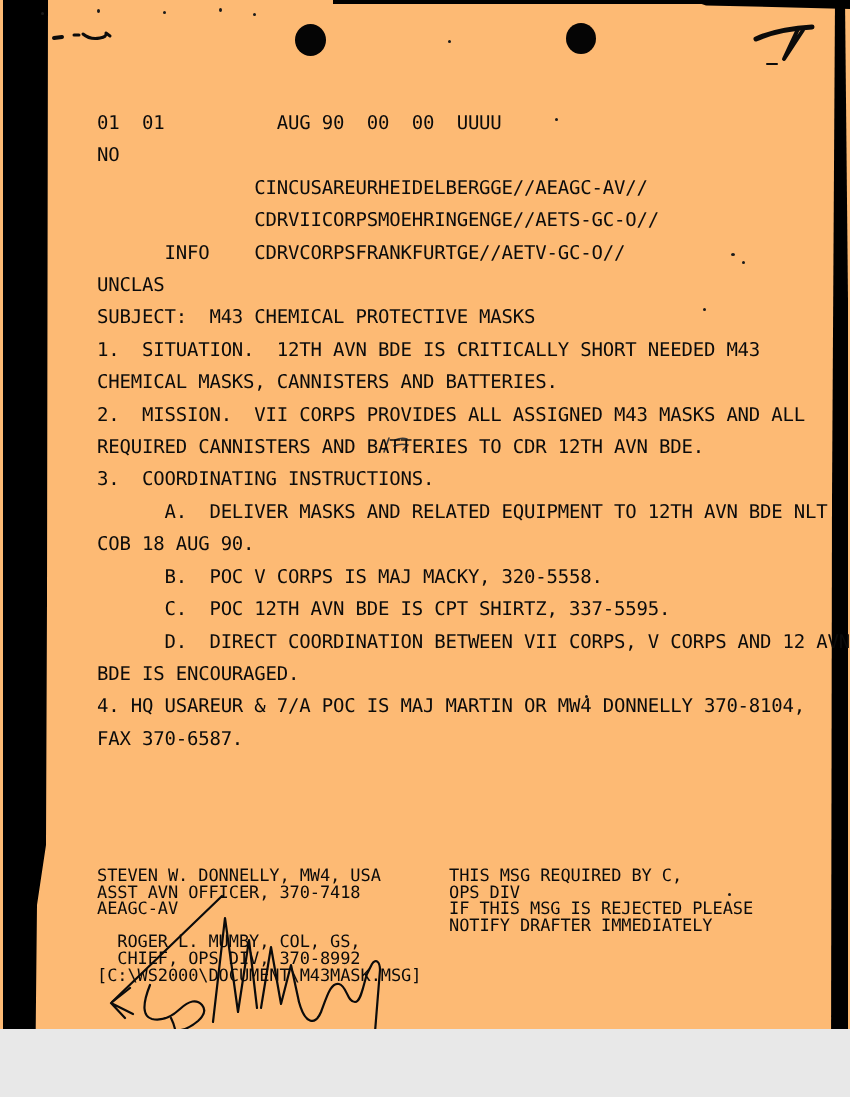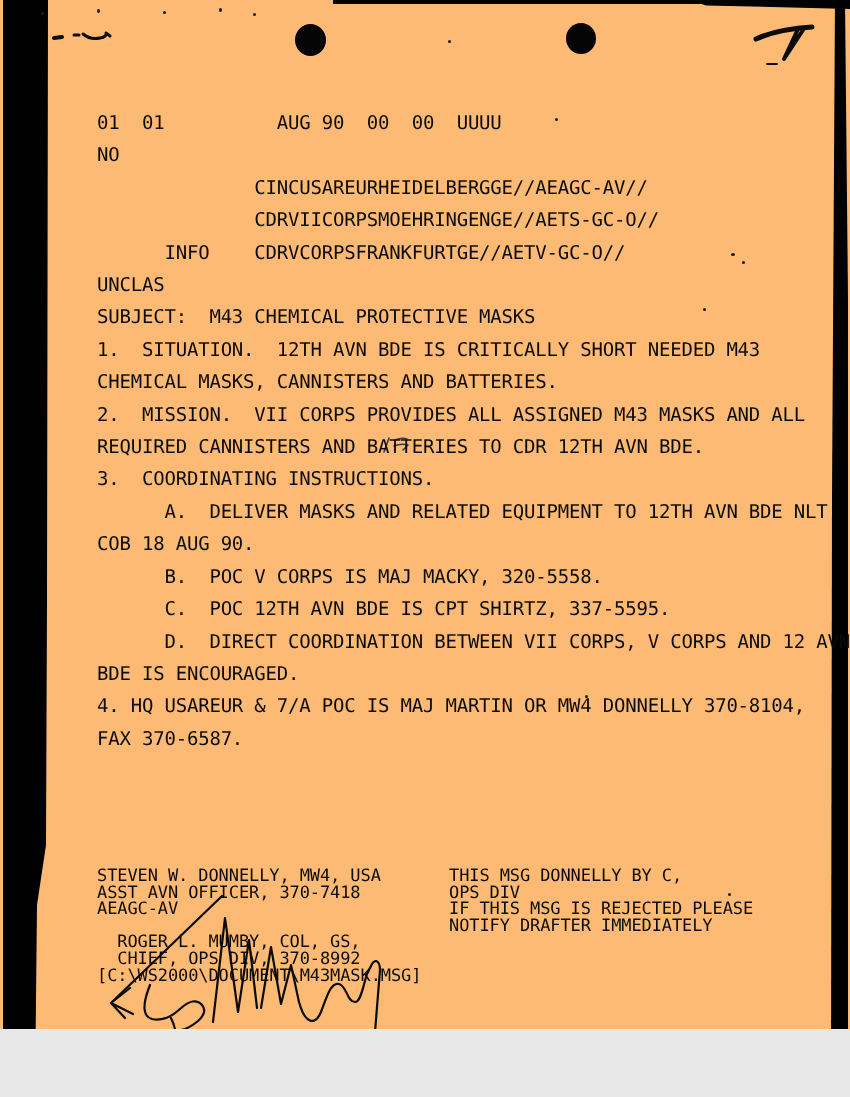--- a/index.html
+++ b/index.html
@@ -119,21 +119,21 @@
 FAX 370-6587.</pre>
 
   <pre class="typed footer-text footer-left">STEVEN W. DONNELLY, MW4, USA
 ASST AVN OFFICER, 370-7418
 AEAGC-AV
 
   ROGER L. MUMBY, COL, GS,
   CHIEF, OPS DIV, 370-8992
 [C:\WS2000\DOCUMENT\M43MASK.MSG]</pre>
 
-  <pre class="typed footer-text footer-right">THIS MSG DONNELLY BY C,
+  <pre class="typed footer-text footer-right">THIS MSG REQUIRED BY C,
 OPS DIV
 IF THIS MSG IS REJECTED PLEASE
 NOTIFY DRAFTER IMMEDIATELY</pre>
 
   <svg style="left:95px;top:890px;" width="300" height="165" viewBox="0 0 300 165">
     <path class="ink-stroke" stroke-width="2.2" d="M127,6 L17,112"></path>
     <path class="ink-stroke" stroke-width="2.2" d="M35,98 L16,113 L38,124 M16,113 L30,128"></path>
     <path class="ink-stroke" stroke-width="2.2" d="M55,95 q-12,30 2,34 q14,3 28,-10 q14,-13 22,-4 q6,7 -4,16 q-14,12 -28,9"></path>
     <path class="ink-stroke" stroke-width="2.2" d="M76,128 q8,16 2,26"></path>
     <path class="ink-stroke" stroke-width="2.2" d="M118,132 L130,28 L143,122 L154,50 L162,118"></path>

